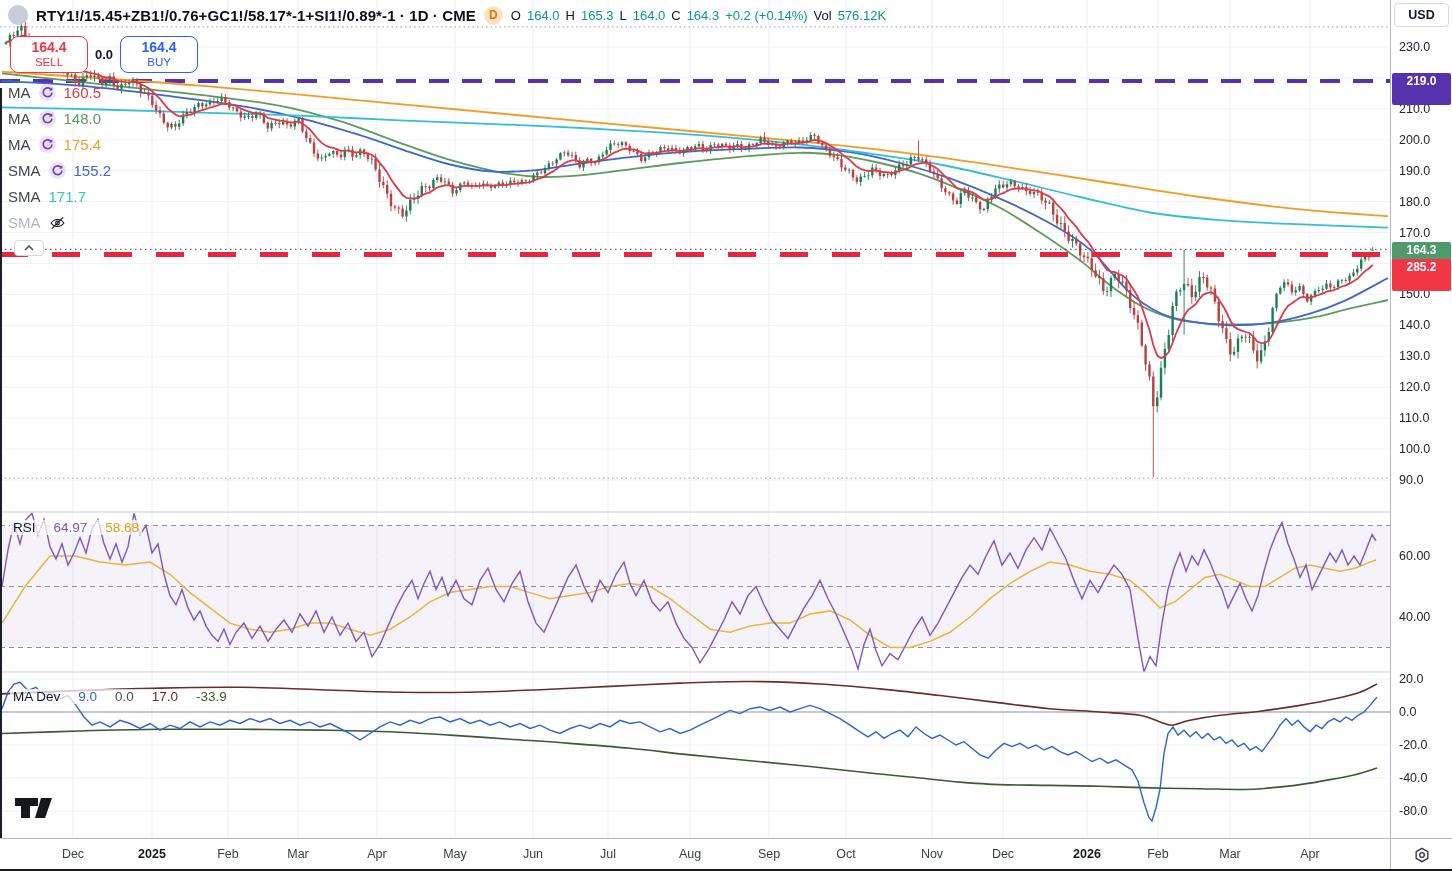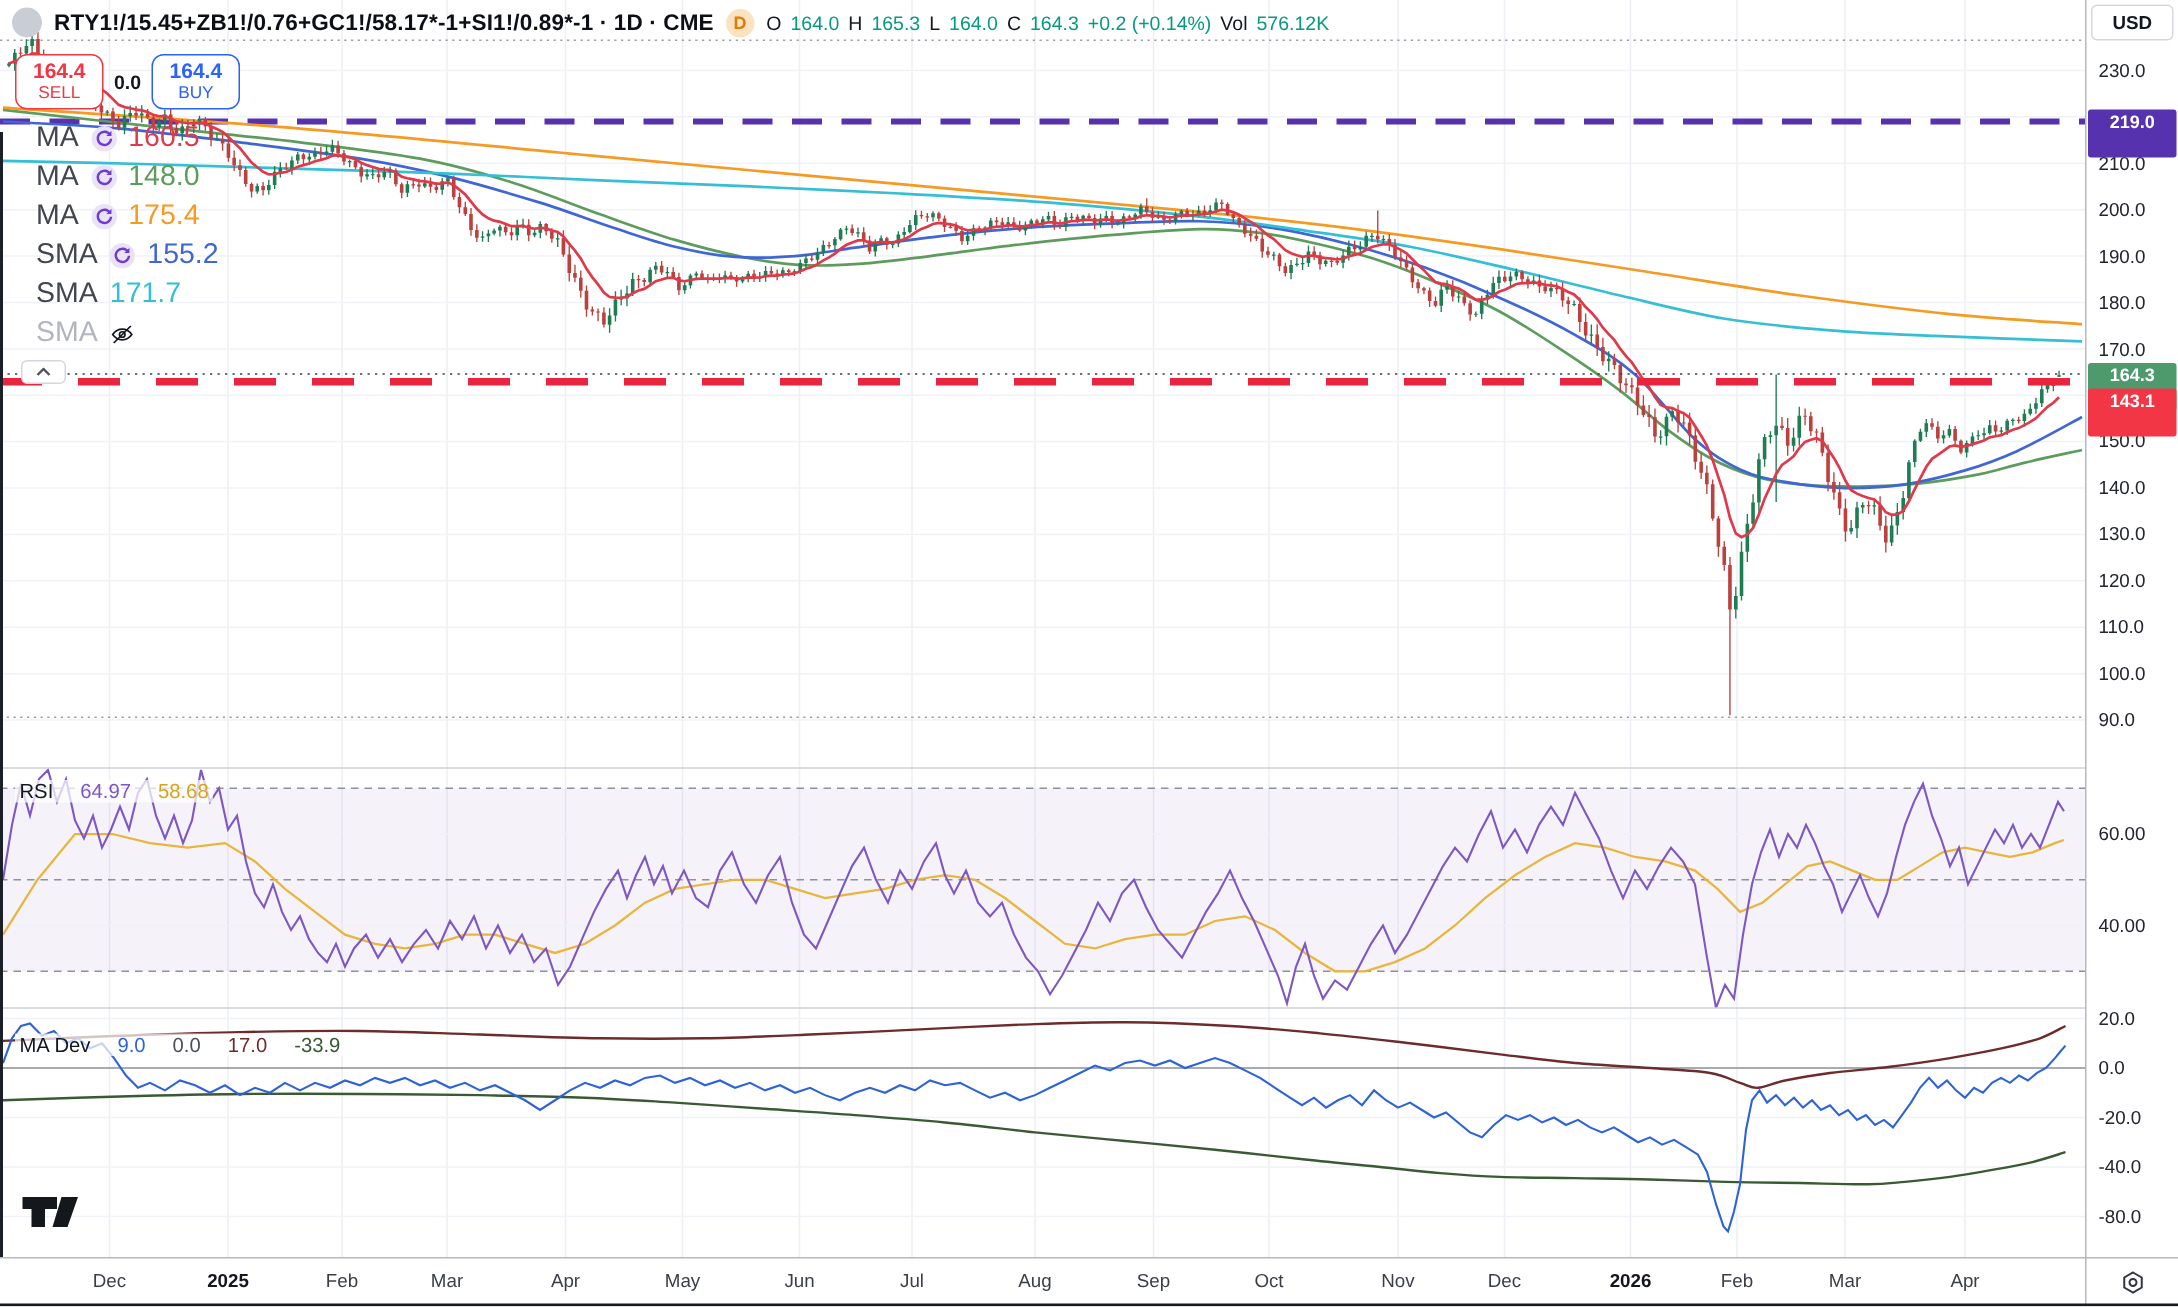--- a/index.html
+++ b/index.html
@@ -8,29 +8,29 @@
   .panes{position:absolute;left:0;top:0;width:1390px;height:838px;}
   #chart-svg{position:absolute;left:0;top:0;}
   .hdr{position:absolute;left:8px;top:5px;display:flex;align-items:center;gap:8px;white-space:nowrap;z-index:6;}
   .instr-circle{width:20px;height:20px;border-radius:50%;background:#c9cdd5;flex:0 0 auto;}
   .sym{font-size:15px;font-weight:700;color:#0c0f16;letter-spacing:.1px;}
   .dbadge{width:19px;height:19px;border-radius:50%;background:#fbe3c2;color:#e07c00;font-weight:700;font-size:12px;
           display:flex;align-items:center;justify-content:center;}
   .ohlc{display:flex;gap:6px;font-size:13px;color:#131722;align-items:baseline;}
   .ohlc .gv{color:#089981;}
   .trade{position:absolute;top:36px;left:10px;display:flex;align-items:center;gap:7px;z-index:6;}
-  .tbtn{width:59px;height:37px;border-radius:8px;background:#fff;display:flex;flex-direction:column;align-items:center;
+  .tbtn{width:78px;height:37px;border-radius:8px;background:#fff;display:flex;flex-direction:column;align-items:center;
         justify-content:center;line-height:1.12;cursor:pointer;box-sizing:border-box;}
   .tbtn.sell{border:1.5px solid #f23645;color:#f23645;}
   .tbtn.buy{border:1.5px solid #2962ff;color:#2962ff;}
   .tbtn .p{font-size:14px;font-weight:700;}
   .tbtn .l{font-size:11.5px;}
   .spread{font-size:13px;font-weight:700;color:#131722;}
   .legend{position:absolute;left:8px;top:79px;z-index:6;}
-  .lrow{display:flex;align-items:center;gap:8px;height:26px;font-size:19px;color:#42464e;margin-left:16px;}
+  .lrow{display:flex;align-items:center;gap:8px;height:26px;font-size:15px;color:#42464e;}
   .lrow .lval{font-weight:500;}
   .lrow.muted{color:#b2b5be;}
   .sync{width:17px;height:17px;display:inline-flex;}
   .caret-btn{position:absolute;left:14px;top:240px;width:28px;height:14px;border:1px solid #d4d7de;border-radius:4px;
              background:#fff;display:flex;align-items:center;justify-content:center;z-index:6;cursor:pointer;}
   .ind-legend{position:absolute;left:10px;display:flex;gap:18px;font-size:13.5px;color:#131722;
               background:rgba(255,255,255,.72);padding:0 3px;z-index:6;align-items:flex-end;}
   .price-axis{position:absolute;left:1390px;top:0;width:62px;height:838px;background:#fff;border-left:1px solid #b4b8c1;box-sizing:border-box;}
   .usd-box{position:absolute;left:3px;top:3px;right:3px;height:22px;border:1px solid #d5d8df;border-radius:4px;
            text-align:center;line-height:22px;font-size:12.5px;font-weight:600;color:#131722;background:#fff;cursor:pointer;}
@@ -252,21 +252,21 @@
         <path d="M1 2h23v8h-8v12h-9V10H1z" fill="#14171c"></path>
         <path d="M27 2h11l-7 20h-10z" fill="#14171c"></path>
       </svg>
     </div>
   </div>
 
   <div class="price-axis" id="price-axis">
     <div class="usd-box">USD</div>
     <div class="pbadge" id="badge-purple" style="top: 73px; background: rgb(86, 50, 175);">219.0</div>
     <div class="pbadge" id="badge-green" style="top: 242px; background: rgb(78, 154, 109);">164.3</div>
-    <div class="pbadge" id="badge-red" style="top: 259px; background: rgb(242, 54, 69);">143.1</div>
+    <div class="pbadge" id="badge-red" style="top: 259px; background: rgb(242, 54, 69);">285.2</div>
   <div class="ptick" style="top: 39px;">230.0</div>
       <div class="ptick" style="top: 100.858px;">210.0</div>
       <div class="ptick" style="top: 131.787px;">200.0</div>
       <div class="ptick" style="top: 162.716px;">190.0</div>
       <div class="ptick" style="top: 193.645px;">180.0</div>
       <div class="ptick" style="top: 224.574px;">170.0</div>
       <div class="ptick" style="top: 286.432px;">150.0</div>
       <div class="ptick" style="top: 317.361px;">140.0</div>
       <div class="ptick" style="top: 348.29px;">130.0</div>
       <div class="ptick" style="top: 379.219px;">120.0</div>

